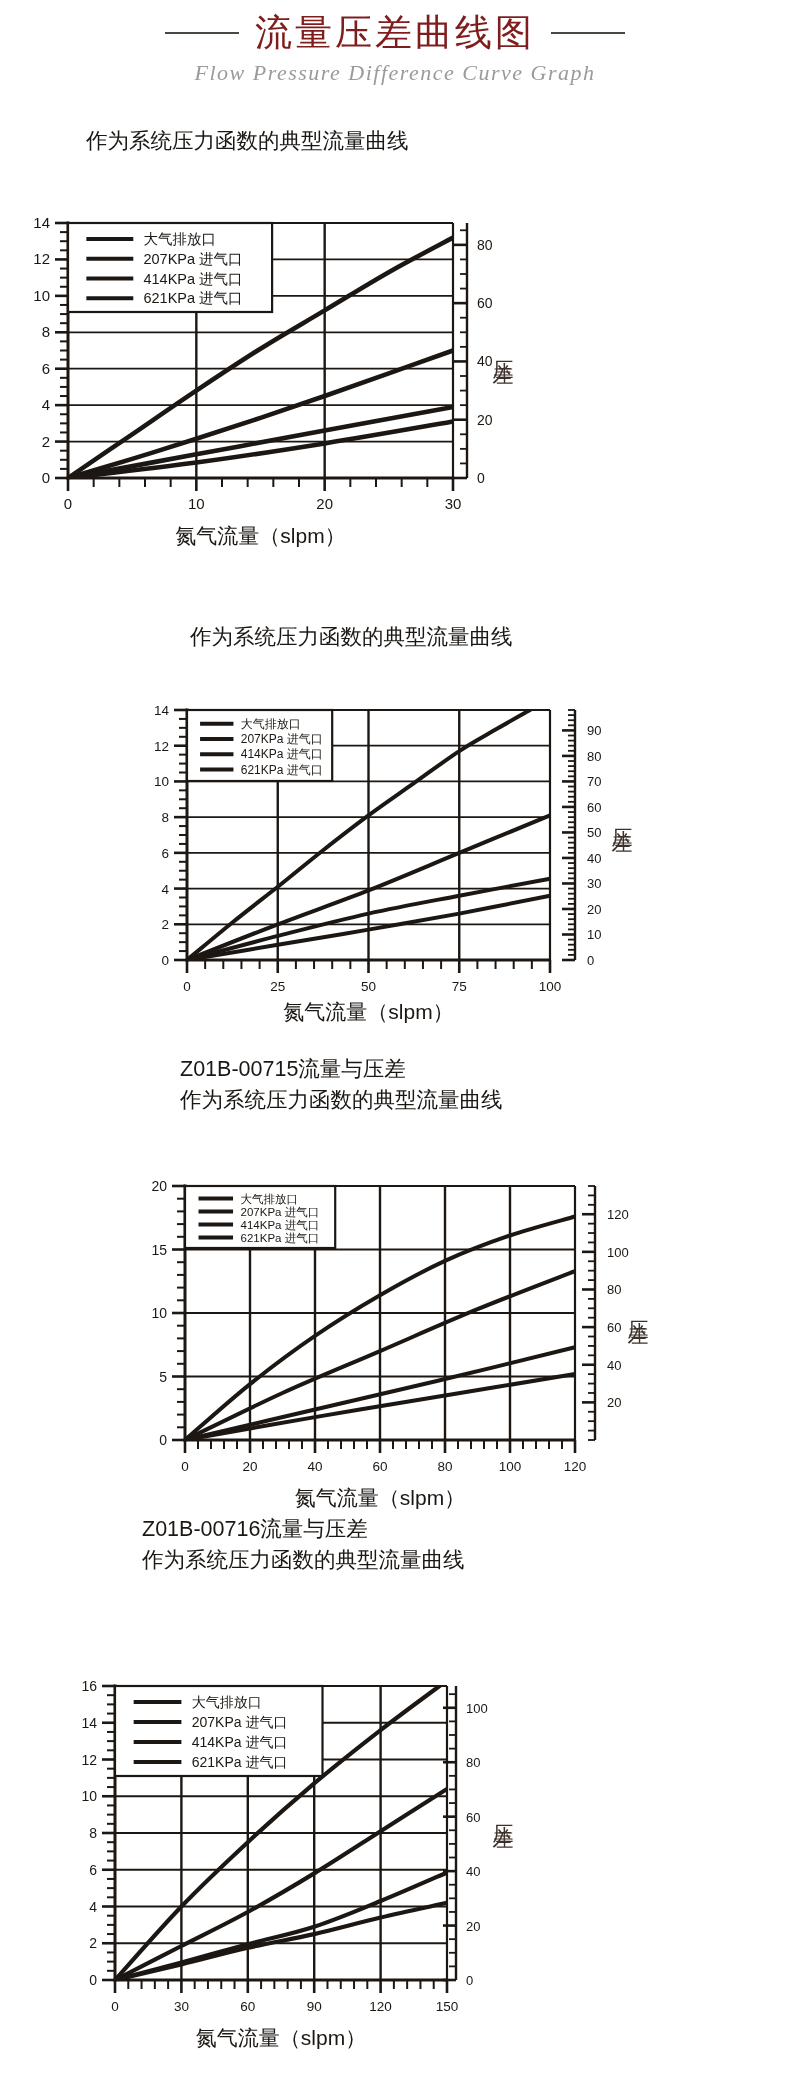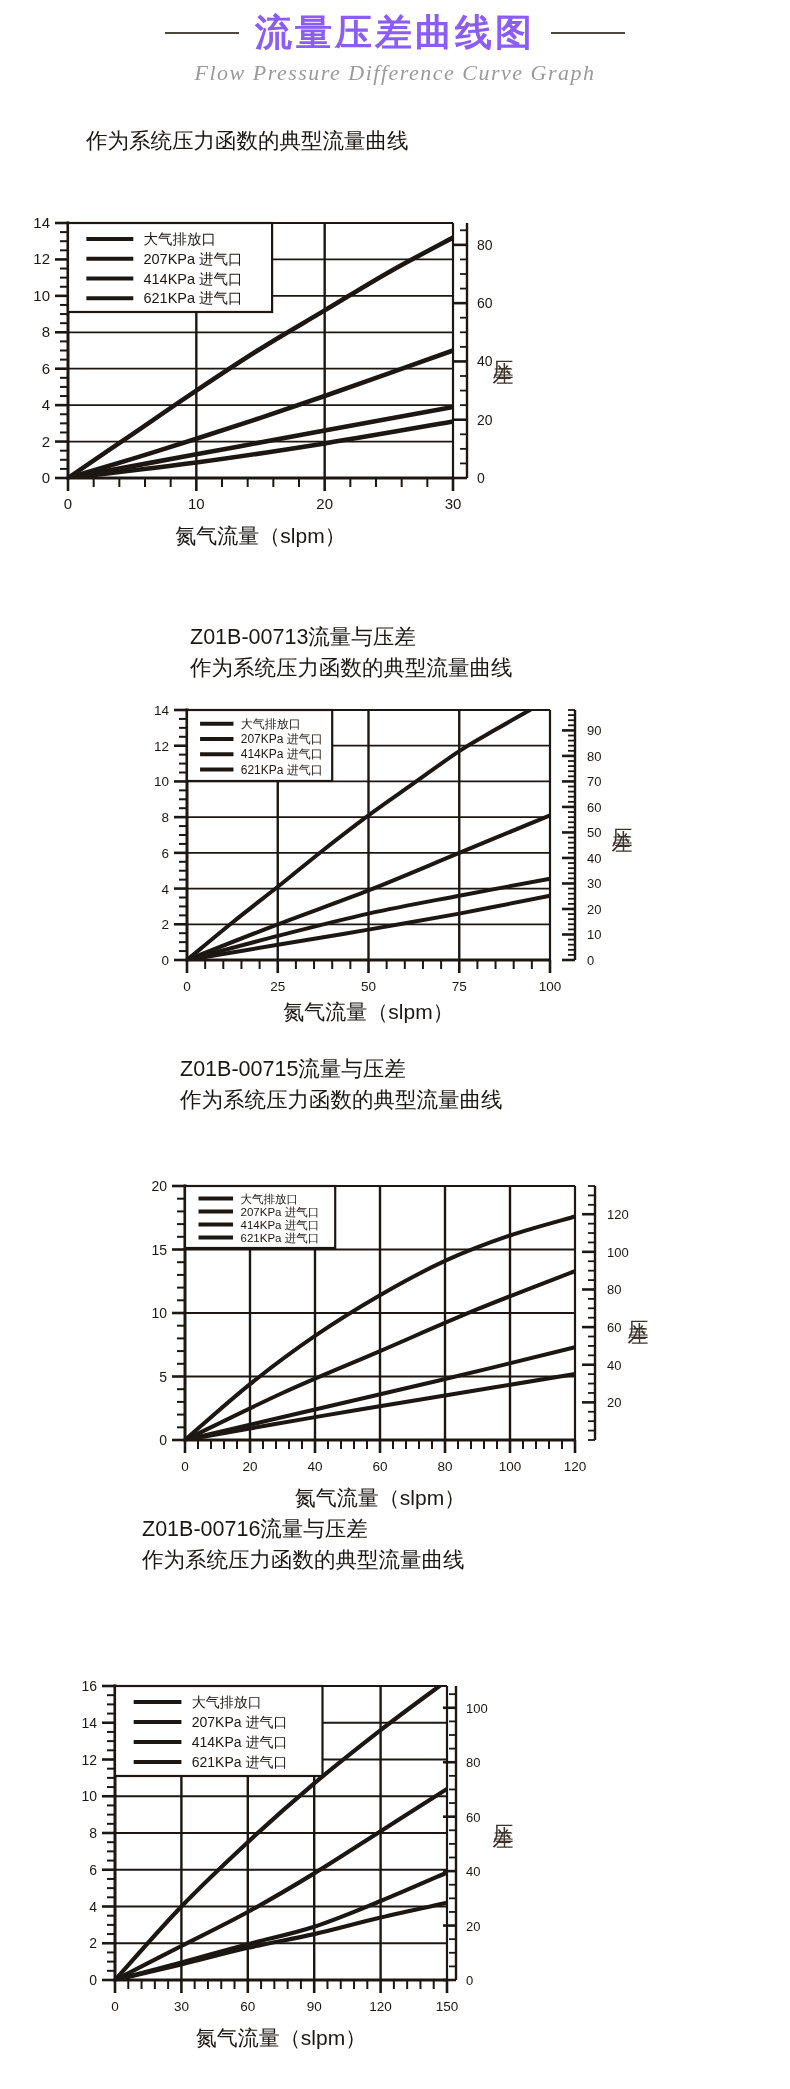--- a/index.html
+++ b/index.html
@@ -1,20 +1,20 @@
 <!DOCTYPE html>
 <html><head>
 <meta charset="utf-8">
 <style>
   *{margin:0;padding:0;box-sizing:border-box}
   html,body{background:#fff}
   body{width:790px;height:2089px;position:relative;font-family:"Liberation Sans","DejaVu Sans",sans-serif;color:#1c1712}
   .page{position:absolute;left:0;top:0;width:790px;height:2089px;background:#fff;overflow:hidden}
   header{position:absolute;top:8px;left:0;width:790px;display:flex;align-items:center;justify-content:center;gap:16px}
-  h1{font-size:37px;font-weight:700;color:#8b5cf6;letter-spacing:3px;white-space:nowrap}
+  h1{font-size:37px;font-weight:400;color:#7f1d1d;letter-spacing:3px;white-space:nowrap}
   .rule{width:74px;height:2px;background:#4c4741}
   .subtitle{position:absolute;top:60px;left:0;width:790px;text-align:center;font-family:"Liberation Serif","DejaVu Serif",serif;font-style:italic;font-size:22px;color:#9a9a9a;letter-spacing:1.5px}
   #charts-canvas{position:absolute;left:0;top:0}
   .ctitle{position:absolute;font-size:21.5px;line-height:31px;font-weight:500;color:#1b1713;white-space:nowrap}
   .xtitle{position:absolute;text-align:center;font-size:21px;font-weight:400;color:#1b1713}
   .ytitle{position:absolute;writing-mode:vertical-rl;text-orientation:upright;font-size:21px;color:#3c3028;letter-spacing:3px;line-height:22px}
   svg text{font-family:"Liberation Sans","DejaVu Sans",sans-serif}
 </style>
 </head>
 <body>
@@ -594,21 +594,20 @@
       </g>
     </svg>
 
   <div class="ctitle" style="left:86px;top:126px">
     <div>作为系统压力函数的典型流量曲线</div>
   </div>
   <div class="xtitle" style="left:68px;top:522px;width:385px">氮气流量（slpm）</div>
   <div class="ytitle" style="left:492px;top:344px">压差</div>
 
   <div class="ctitle" style="left:190px;top:622px">
-    <div>Z01B-00713流量与压差</div>
     <div>作为系统压力函数的典型流量曲线</div>
   </div>
   <div class="xtitle" style="left:187px;top:998px;width:363px">氮气流量（slpm）</div>
   <div class="ytitle" style="left:611px;top:812px">压差</div>
 
   <div class="ctitle" style="left:180px;top:1054px">
     <div>Z01B-00715流量与压差</div>
     <div>作为系统压力函数的典型流量曲线</div>
   </div>
   <div class="xtitle" style="left:185px;top:1484px;width:390px">氮气流量（slpm）</div>

